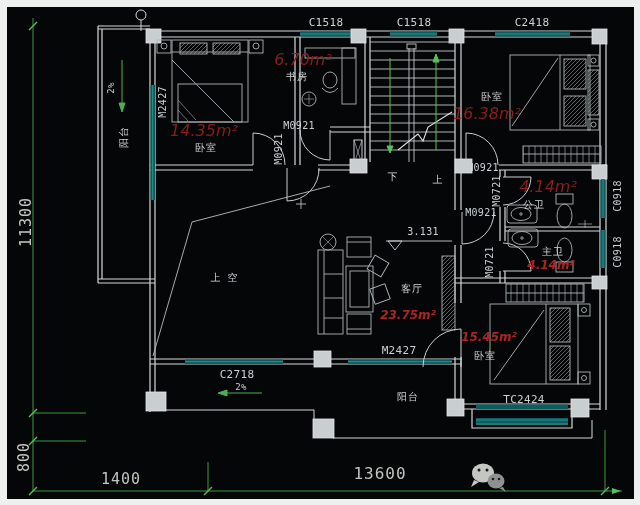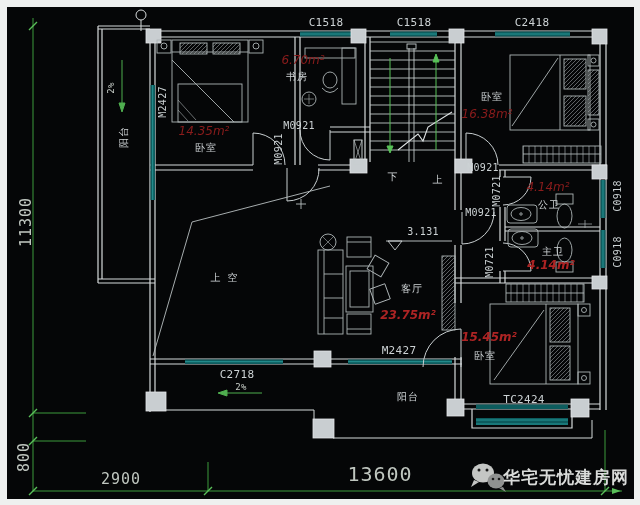--- a/index.html
+++ b/index.html
@@ -16,24 +16,24 @@
 
   svg#plan { position:absolute; left:0; top:0; z-index:1; }
 
   
   .lb { position:absolute; z-index:3; transform:translate(-50%,-50%);
         font-family:"DejaVu Sans Mono", monospace; color:#ccd2d4;
         font-size:11px; line-height:1; white-space:nowrap; letter-spacing:0.3px; }
   .rot  { transform:translate(-50%,-50%) rotate(-90deg); }
   .sm   { font-size:10px; }
   .cjk  { font-family:"DejaVu Sans", sans-serif; font-size:10px; color:#d0d5d7; letter-spacing:1px; }
-  .area { font-family:"DejaVu Sans", sans-serif; font-style:italic; font-size:12px; color:#8a1c1c; letter-spacing:0; }
+  .area { font-family:"DejaVu Sans", sans-serif; font-style:italic; font-size:16px; color:#8a1c1c; letter-spacing:0; }
   .area.bright { color:#ad2424; font-size:12px; font-weight:bold; }
   .dim  { color:#bfc6bf; font-size:15px; letter-spacing:1px; }
-  .dim.big { font-size:20px; }
+  .dim.big { font-size:16px; }
   .slope { font-size:9px; color:#c8cec8; }
   .spread { letter-spacing:7px; padding-left:7px; }
   #wm-text { transform:translate(-50%,-50%); font-family:"DejaVu Sans",sans-serif;
              font-weight:bold; font-size:17px; color:#d9dbd9; letter-spacing:1px; z-index:4; }
 </style>
 </head>
 <body>
 
 <div id="shot">
 
@@ -289,37 +289,36 @@
   <div class="lb" style="left:237px;top:374px">C2718</div>
   <div class="lb" style="left:524px;top:399px">TC2424</div>
 
   <div class="lb area" style="left:204px;top:131px">14.35m²</div>
   <div class="lb cjk" style="left:206px;top:148px">卧室</div>
   <div class="lb area" style="left:303px;top:60px">6.70m²</div>
   <div class="lb cjk" style="left:297px;top:77px">书房</div>
   <div class="lb cjk" style="left:492px;top:97px">卧室</div>
   <div class="lb area" style="left:487px;top:114px">16.38m²</div>
   <div class="lb area" style="left:548px;top:187px">4.14m²</div>
-  <div class="lb cjk" style="left:549px;top:205px">公卫</div>
+  <div class="lb cjk" style="left:534px;top:205px">公卫</div>
   <div class="lb cjk" style="left:553px;top:252px">主卫</div>
   <div class="lb area bright" style="left:551px;top:265px">4.14m²</div>
   <div class="lb cjk" style="left:412px;top:289px">客厅</div>
   <div class="lb area bright" style="left:408px;top:315px">23.75m²</div>
   <div class="lb area bright" style="left:489px;top:337px">15.45m²</div>
   <div class="lb cjk" style="left:485px;top:356px">卧室</div>
   <div class="lb cjk spread" style="left:224px;top:278px">上空</div>
   <div class="lb cjk rot" style="left:124px;top:137px">阳台</div>
   <div class="lb cjk" style="left:408px;top:397px">阳台</div>
 
   <div class="lb cjk" style="left:393px;top:177px">下</div>
   <div class="lb cjk" style="left:438px;top:180px">上</div>
 
   <div class="lb sm" style="left:423px;top:232px">3.131</div>
   <div class="lb slope rot" style="left:111px;top:88px">2%</div>
   <div class="lb slope" style="left:241px;top:387px">2%</div>
 
   <div class="lb dim rot" style="left:26px;top:222px">11300</div>
   <div class="lb dim rot" style="left:24px;top:457px">800</div>
-  <div class="lb dim" style="left:121px;top:479px">2900</div>
+  <div class="lb dim" style="left:121px;top:479px">1400</div>
   <div class="lb dim big" style="left:380px;top:474px">13600</div>
 
-  <div class="lb" id="wm-text" style="left:566px;top:477px">华宅无忧建房网</div>
 </div>
 
 </body></html>

